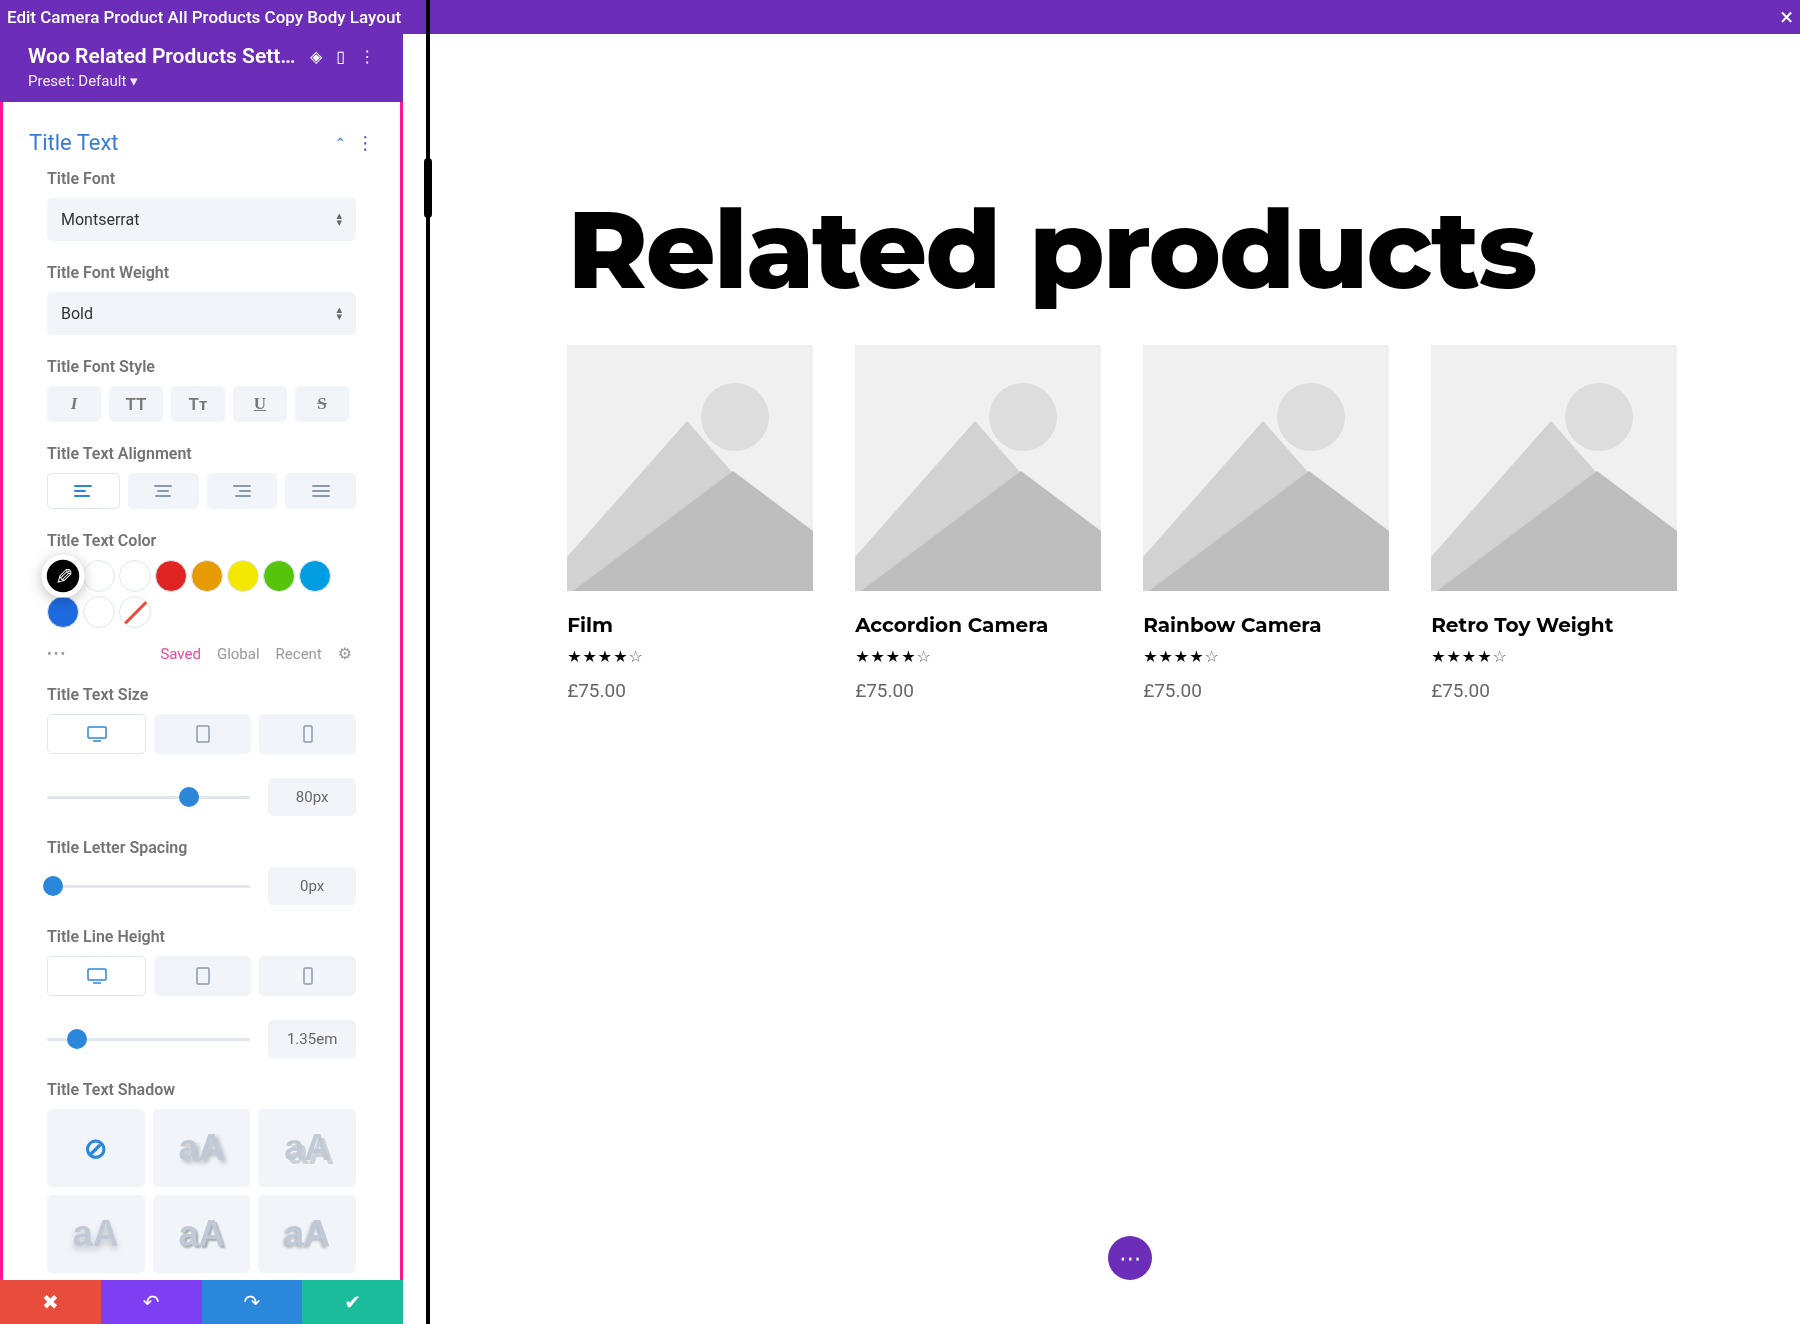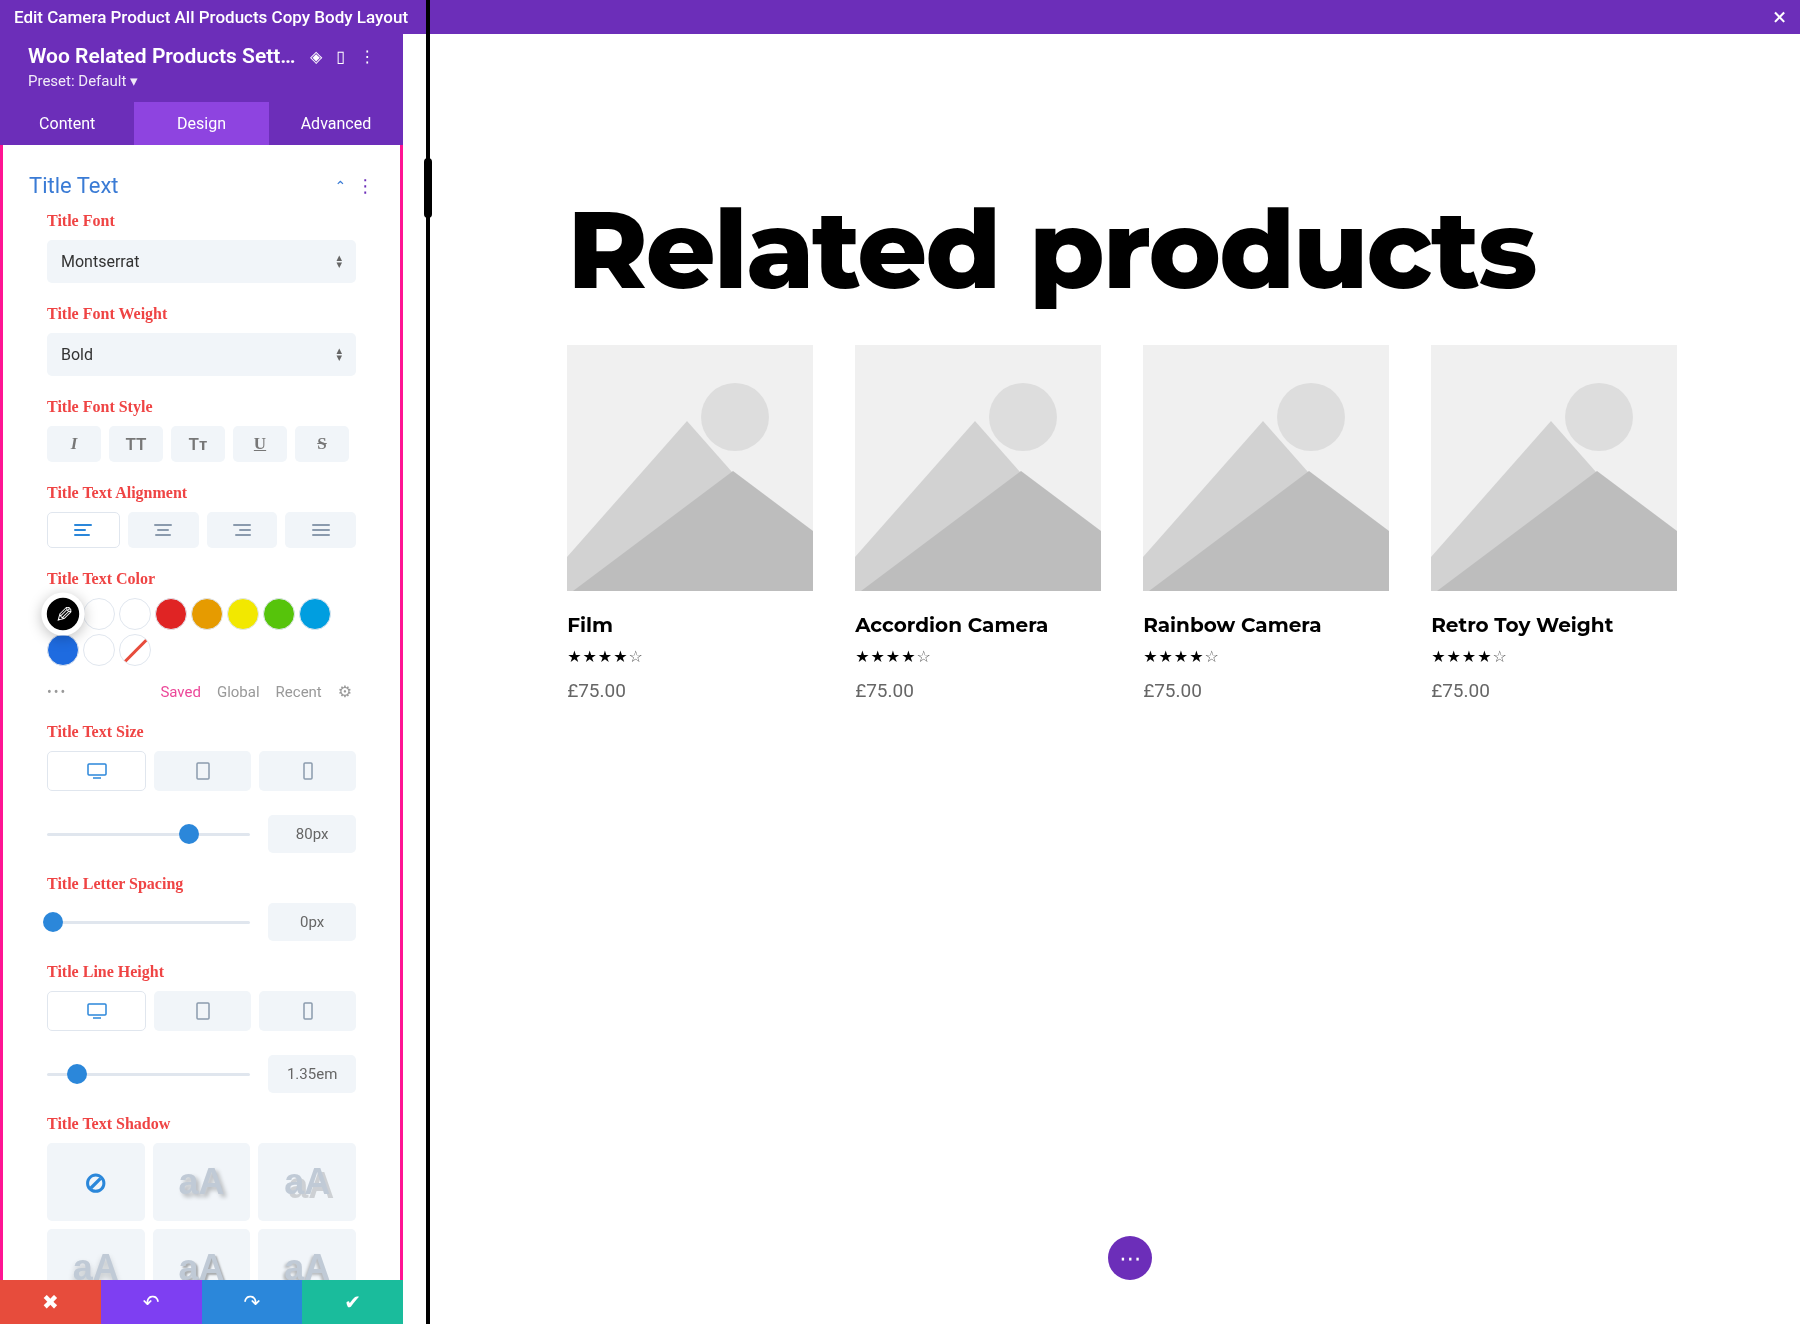--- a/index.html
+++ b/index.html
@@ -1,18 +1,18 @@
 <!DOCTYPE html>
 <html><head>
 <meta charset="utf-8">
 <style>
 * { box-sizing: border-box; margin: 0; padding: 0; font-family: -apple-system, BlinkMacSystemFont, "Segoe UI", Roboto, sans-serif; }
 body { width: 1800px; height: 1324px; overflow: hidden; position: relative; background: #fff; }
 
-.top-bar { background: #6c2eb9; height: 34px; display: flex; align-items: center; padding: 0 14px; color: #fff; justify-content: space-between; }
+.top-bar { background: #6c2eb9; height: 34px; display: flex; align-items: center; padding: 0 7px; color: #fff; justify-content: space-between; }
 .top-bar-title { font-size: 17px; font-weight: 500; }
 .close-x { font-size: 24px; cursor: pointer; line-height: 1; }
 
 .layout { display: flex; height: calc(100% - 34px); }
 
 .sidebar { width: 432px; background: #fff; display: flex; flex-direction: column; position: relative; }
 .sidebar-header { background: #6c2eb9; color: #fff; padding: 10px 28px 12px; }
 .sidebar-title-row { display: flex; align-items: center; gap: 12px; }
 .sidebar-title { font-size: 21px; font-weight: 600; white-space: nowrap; overflow: hidden; text-overflow: ellipsis; max-width: 270px; }
 .sidebar-title-icons { display: flex; gap: 14px; margin-left: auto; }
@@ -24,21 +24,21 @@
 .tab.active { background: #8e44e0; }
 
 .panel-body { flex: 1; overflow-y: auto; padding: 12px; border-left: 3px solid #ff1493; border-right: 3px solid #ff1493; }
 
 .section-header { display: flex; align-items: center; padding: 16px 14px 14px; color: #3a7bd5; font-size: 22px; justify-content: space-between; }
 .section-header-icons { display: flex; gap: 10px; align-items: center; color: #3a7bd5; }
 .chevron-up { font-size: 14px; }
 .more-dots { color: #6c2eb9; font-size: 18px; cursor: pointer; }
 
 .field { padding: 0 32px 22px; }
-.field-label { font-size: 16px; color: #ef4444; font-weight: 600; margin-bottom: 10px; font-family: Liberation Serif, serif; }
+.field-label { font-size: 16px; color: #737373; font-weight: 600; margin-bottom: 10px; }
 
 .select-box { background: #f1f5f9; border-radius: 5px; padding: 12px 14px; font-size: 16px; color: #333; display: flex; justify-content: space-between; align-items: center; cursor: pointer; }
 .select-arrows { font-size: 11px; color: #666; line-height: 0.6; }
 
 .btn-group { display: flex; gap: 8px; }
 .btn-opt { flex: 0 0 54px; height: 36px; background: #f1f5f9; border-radius: 5px; display: flex; align-items: center; justify-content: center; font-size: 17px; color: #777; font-weight: 600; cursor: pointer; }
 .btn-opt.italic { font-style: italic; font-family: serif; }
 .btn-opt.underline { text-decoration: underline; font-family: serif; }
 .btn-opt.strike { text-decoration: line-through; font-family: serif; }
 .btn-opt.sc { font-variant: small-caps; }
@@ -123,25 +123,20 @@
         <div class="sidebar-title">Woo Related Products Setti...</div>
         <div class="sidebar-title-icons">
           <span>◈</span>
           <span>▯</span>
           <span>⋮</span>
         </div>
       </div>
       <div class="preset-row"><span>Preset: Default</span> ▾</div>
     </div>
 
-    <div class="tabs">
-      <div class="tab">Content</div>
-      <div class="tab active">Design</div>
-      <div class="tab">Advanced</div>
-    </div>
 
     <div class="panel-body">
       <div class="section-header">
         <span>Title Text</span>
         <div class="section-header-icons">
           <span class="chevron-up">⌃</span>
           <span class="more-dots">⋮</span>
         </div>
       </div>
 

